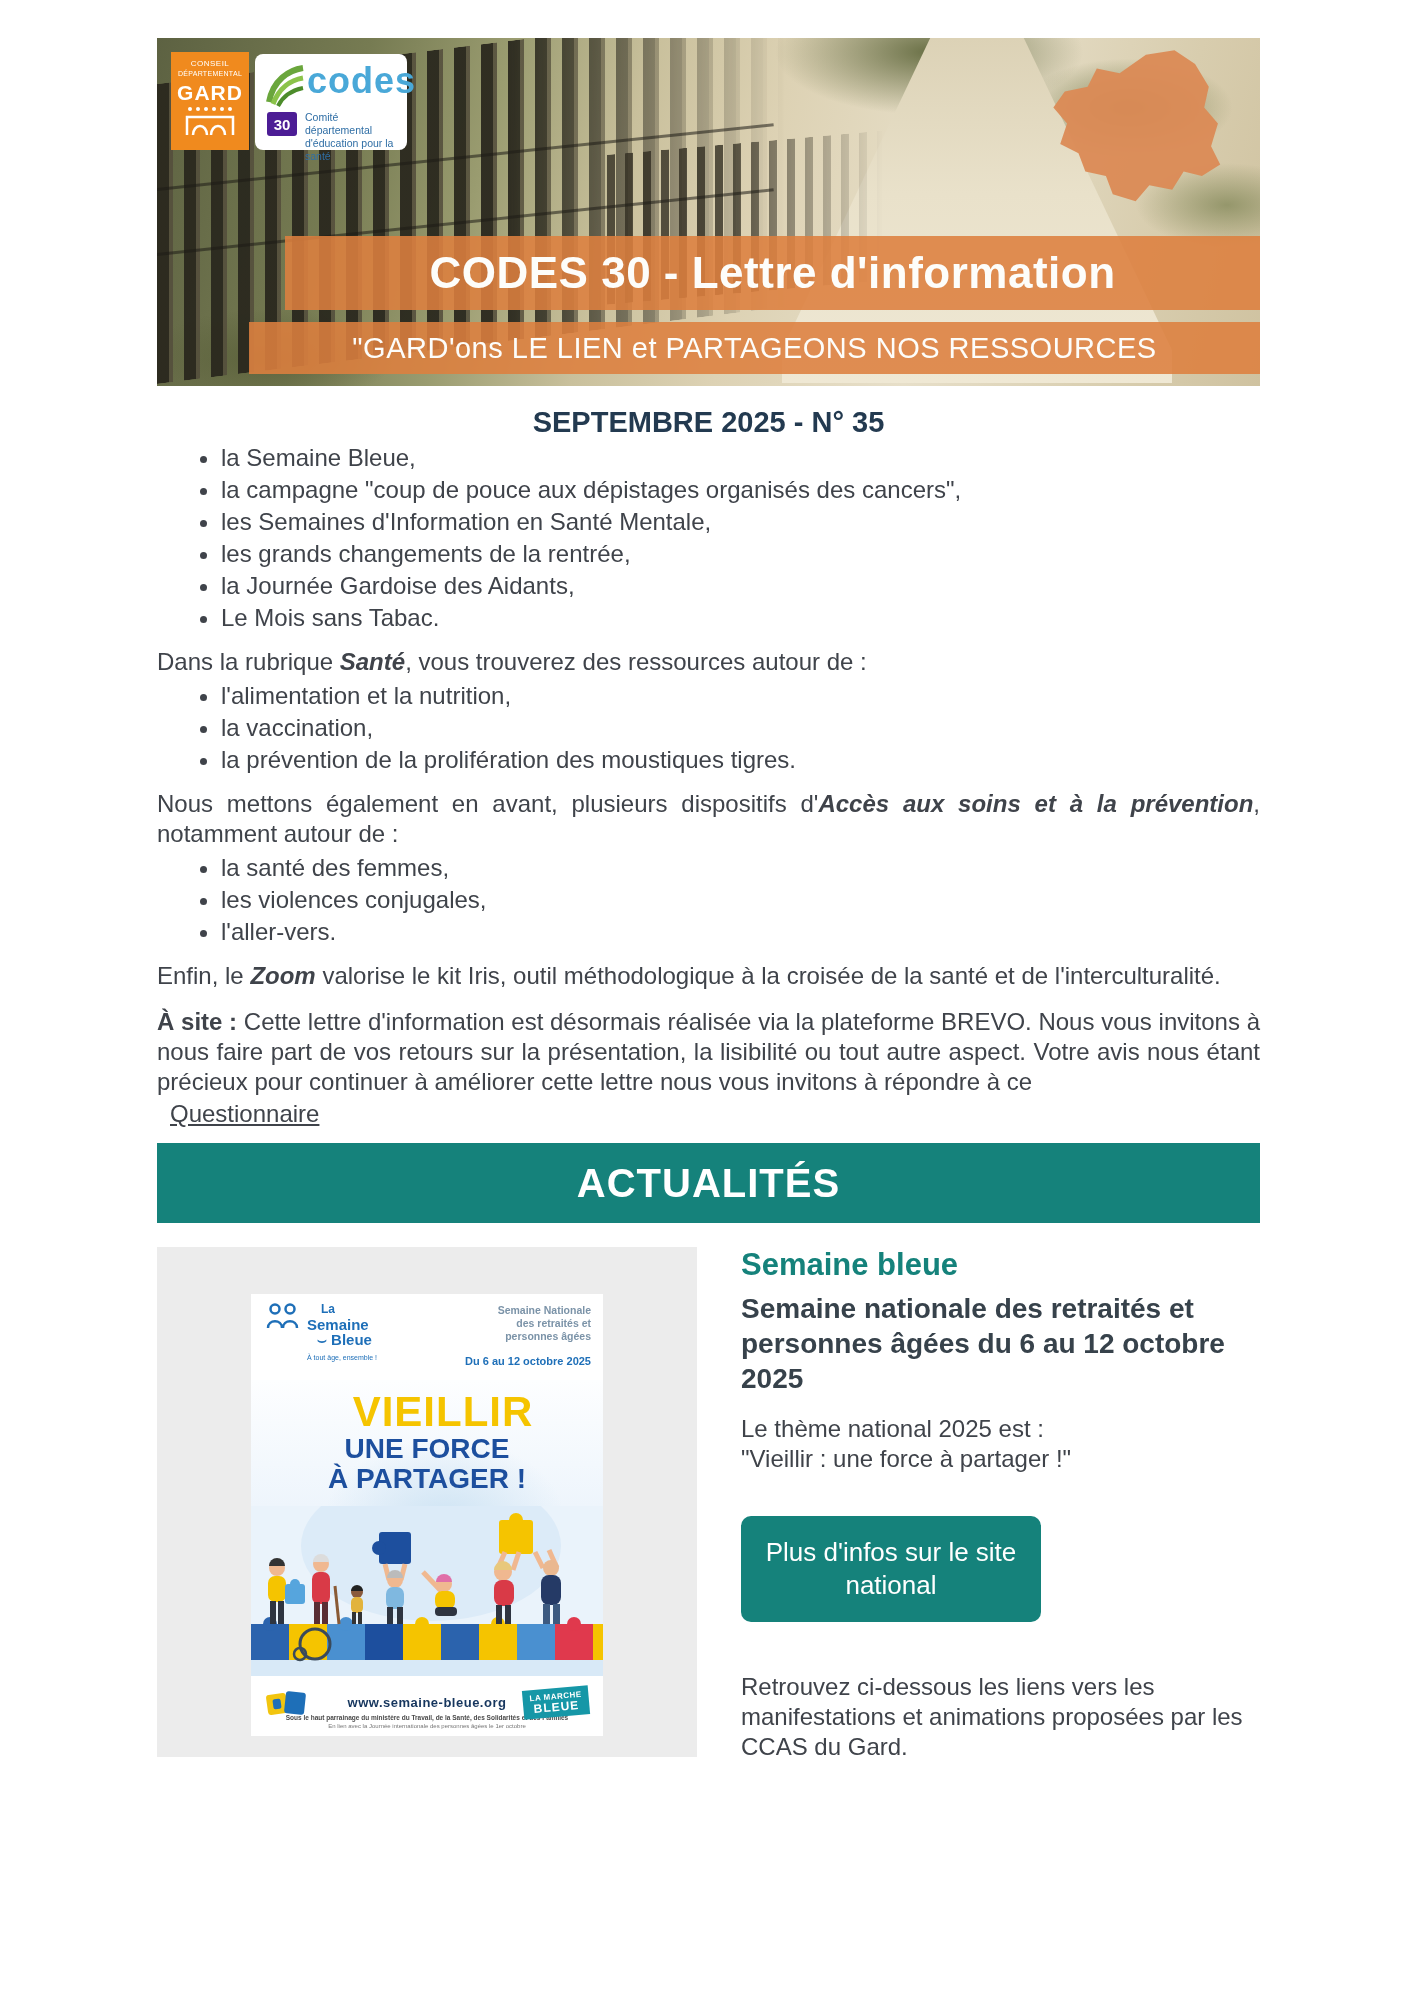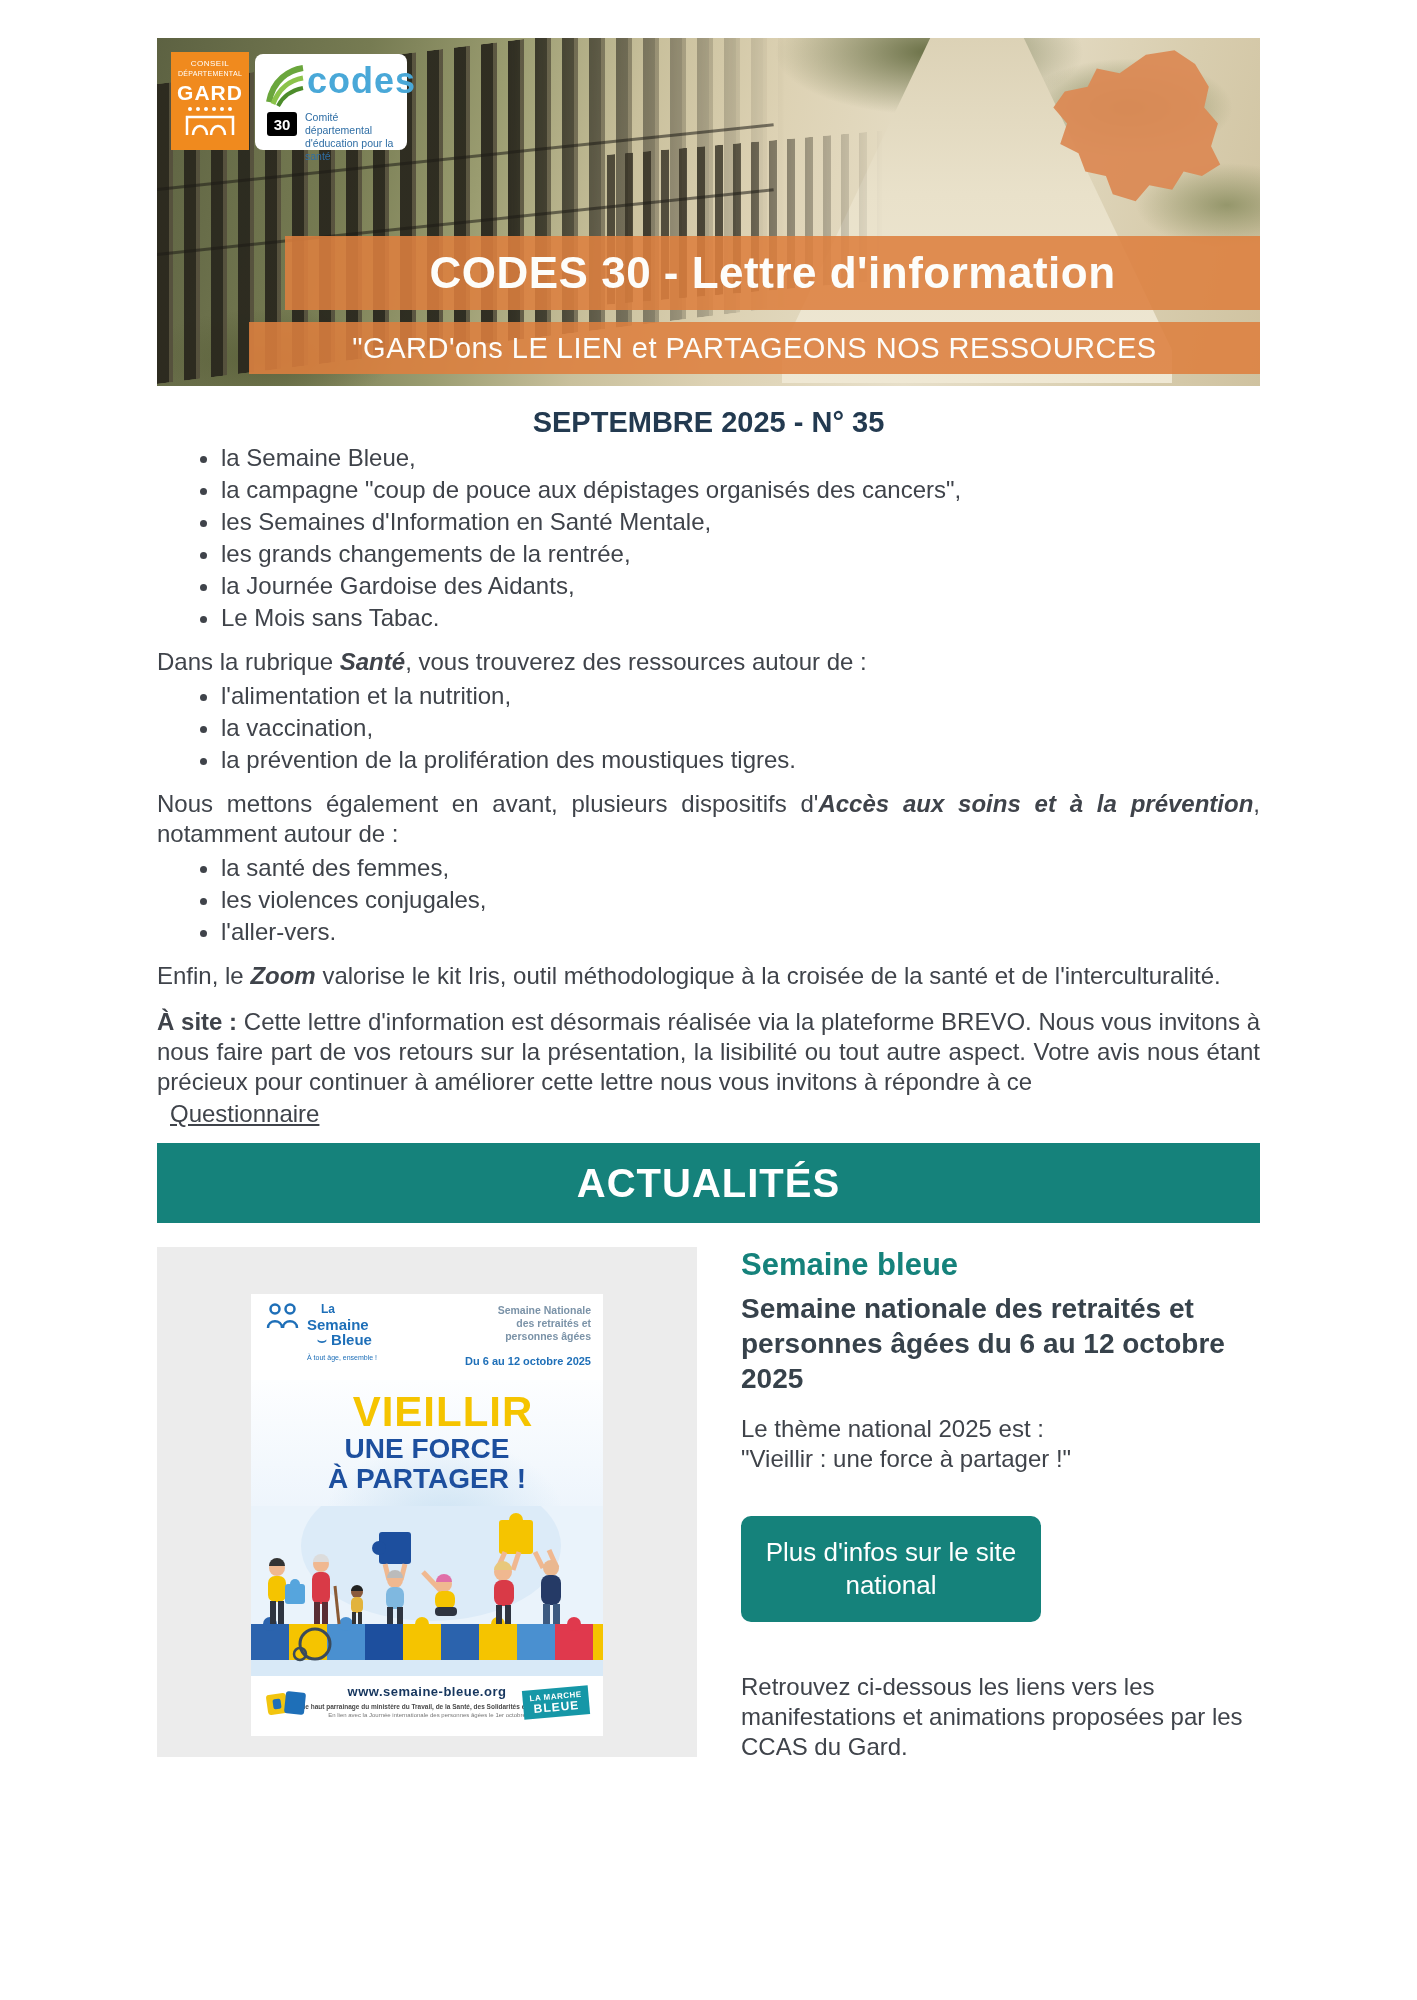--- a/index.html
+++ b/index.html
@@ -65,21 +65,21 @@
   .gard-logo .g2 { font-size:7px; letter-spacing:.3px; line-height:9px; }
   .gard-logo .g3 { font-size:21px; font-weight:bold; letter-spacing:1px; margin-top:3px; }
 
   .codes-logo {
     position:absolute; z-index:4; left:98px; top:16px; width:152px; height:96px;
     background:#ffffff; border-radius:8px;
   }
   .codes-leaf { position:absolute; left:8px; top:8px; }
   .codes-30 {
     position:absolute; left:12px; top:58px; width:30px; height:24px;
-    background:#000000; color:#fff; font-size:15px; font-weight:bold;
+    background:#4c1d95; color:#fff; font-size:15px; font-weight:bold;
     display:flex; align-items:center; justify-content:center; border-radius:3px;
   }
   .codes-word { position:absolute; left:52px; top:6px; font-size:36px; font-weight:bold; color:#49A8D8; letter-spacing:1px; }
   .codes-sub  { position:absolute; left:50px; top:57px; font-size:10.5px; line-height:13px; color:#2F6EA5; }
 
   
   .issue-title { margin-top:20px; font-size:29px; font-weight:bold; color:#233A50; text-align:center; }
   p.body { margin:14px 0 0 0; font-size:24px; line-height:30px; text-align:justify; color:#3f434a; }
   p.body.single { text-align:left; }
   p.noter { margin-top:16px; }
@@ -130,21 +130,21 @@
   .poster-dates { margin-top:12px; font-size:11px; font-weight:bold; color:#1E6FB8; }
   .poster-mid {
     height:126px; text-align:center; padding-top:10px;
     background:radial-gradient(120px 80px at 55% 110%, #cfe4f4 0%, rgba(207,228,244,0) 100%),
                linear-gradient(#fdfeff,#eef5fc);
   }
   .big1 { font-size:42px; font-weight:800; color:#F5C400; letter-spacing:1px; line-height:44px;padding-left:32px; }
   .big2 { font-size:28px; font-weight:800; color:#1D4F9E; line-height:30px; }
   .big3 { font-size:28px; font-weight:800; color:#1D4F9E; line-height:30px; }
   .poster-art { display:block; }
-  .poster-foot { height:68px; background:#fff; position:relative; text-align:center; padding-top:8px; }
+  .poster-foot { height:68px; background:#fff; position:relative; text-align:center; padding-top:19px; }
   .poster-url { font-size:13px; font-weight:bold; color:#16365E; letter-spacing:.5px; }
   .poster-small1 { font-size:6.5px; color:#4a4a4a; margin-top:4px; font-weight:bold; }
   .poster-small2 { font-size:6px; color:#777; margin-top:2px; }
   .mini-logo { position:absolute; left:16px; top:14px; width:44px; height:28px; }
   .mini-a { position:absolute; left:0; top:4px; width:20px; height:20px; background:#F2C50F; border-radius:3px; transform:rotate(-8deg); }
   .mini-a::after { content:""; position:absolute; left:6px; top:5px; width:8px; height:10px; background:#1E6FB8; border-radius:2px; }
   .mini-b { position:absolute; left:18px; top:2px; width:20px; height:22px; background:#1E6FB8; border-radius:3px; transform:rotate(6deg); }
   .marche-badge {
     position:absolute; right:14px; top:12px; background:#1697A7; color:#fff;
     transform:rotate(-5deg); padding:4px 7px; text-align:center;

